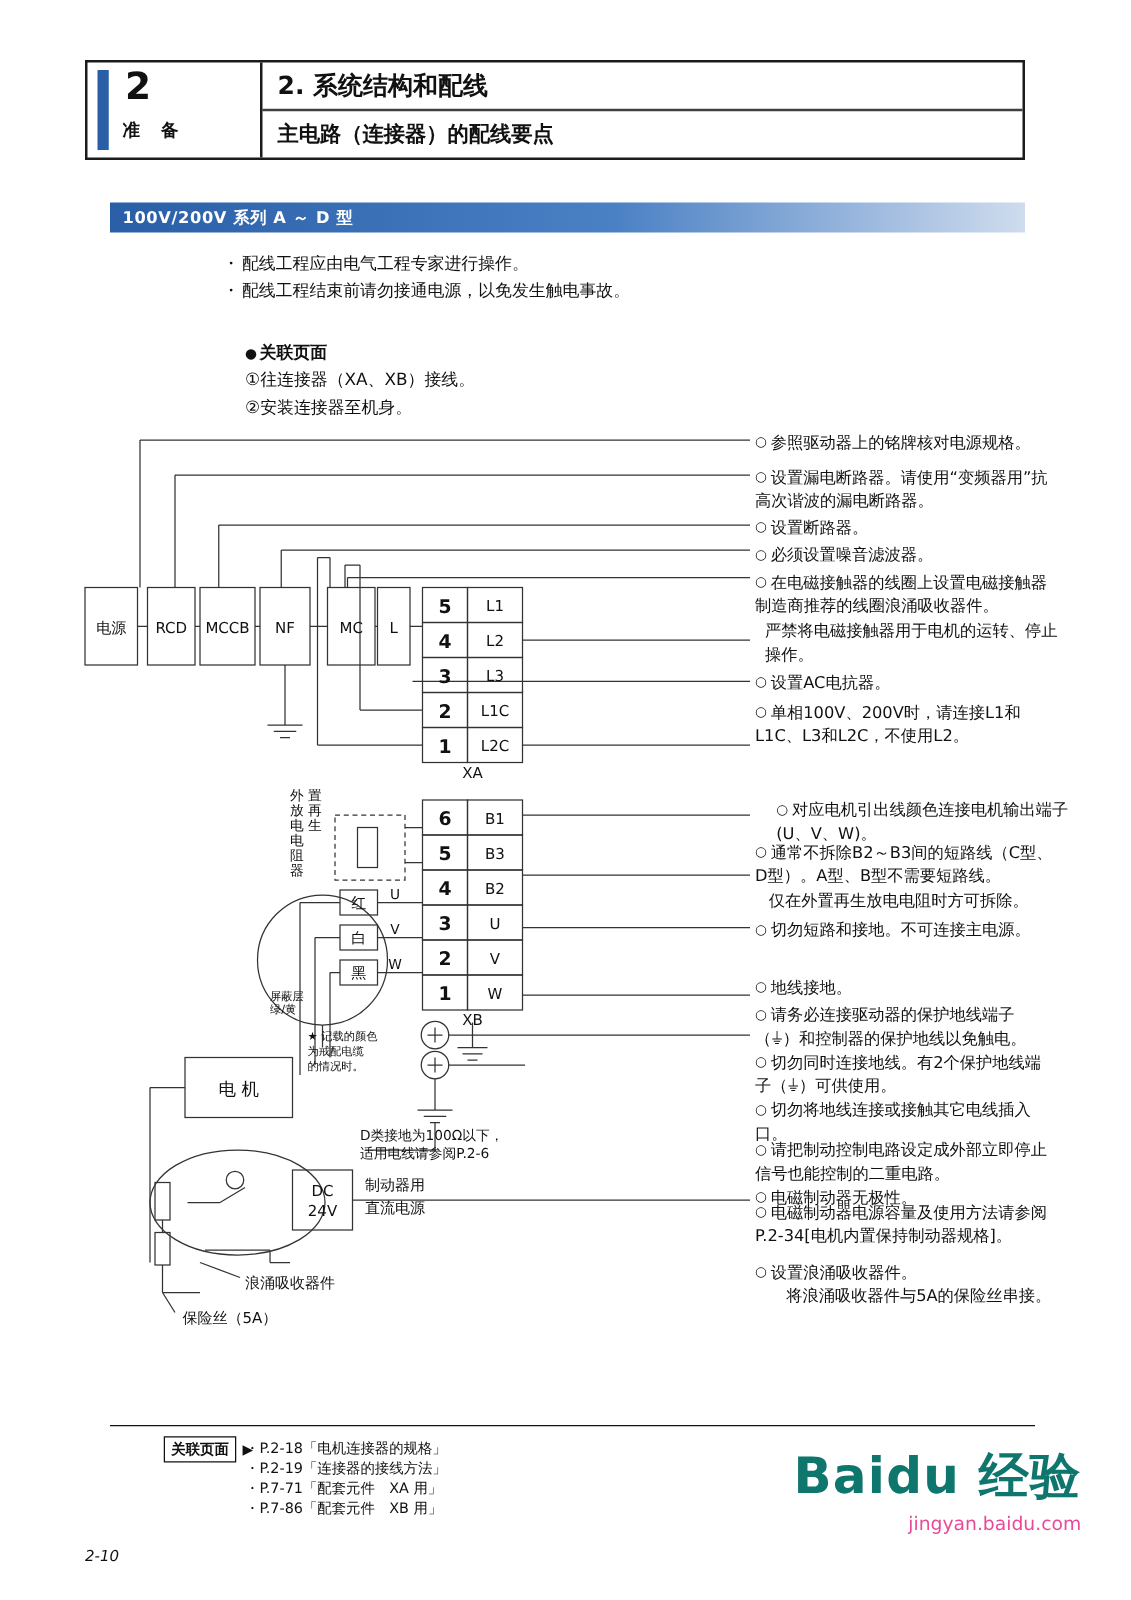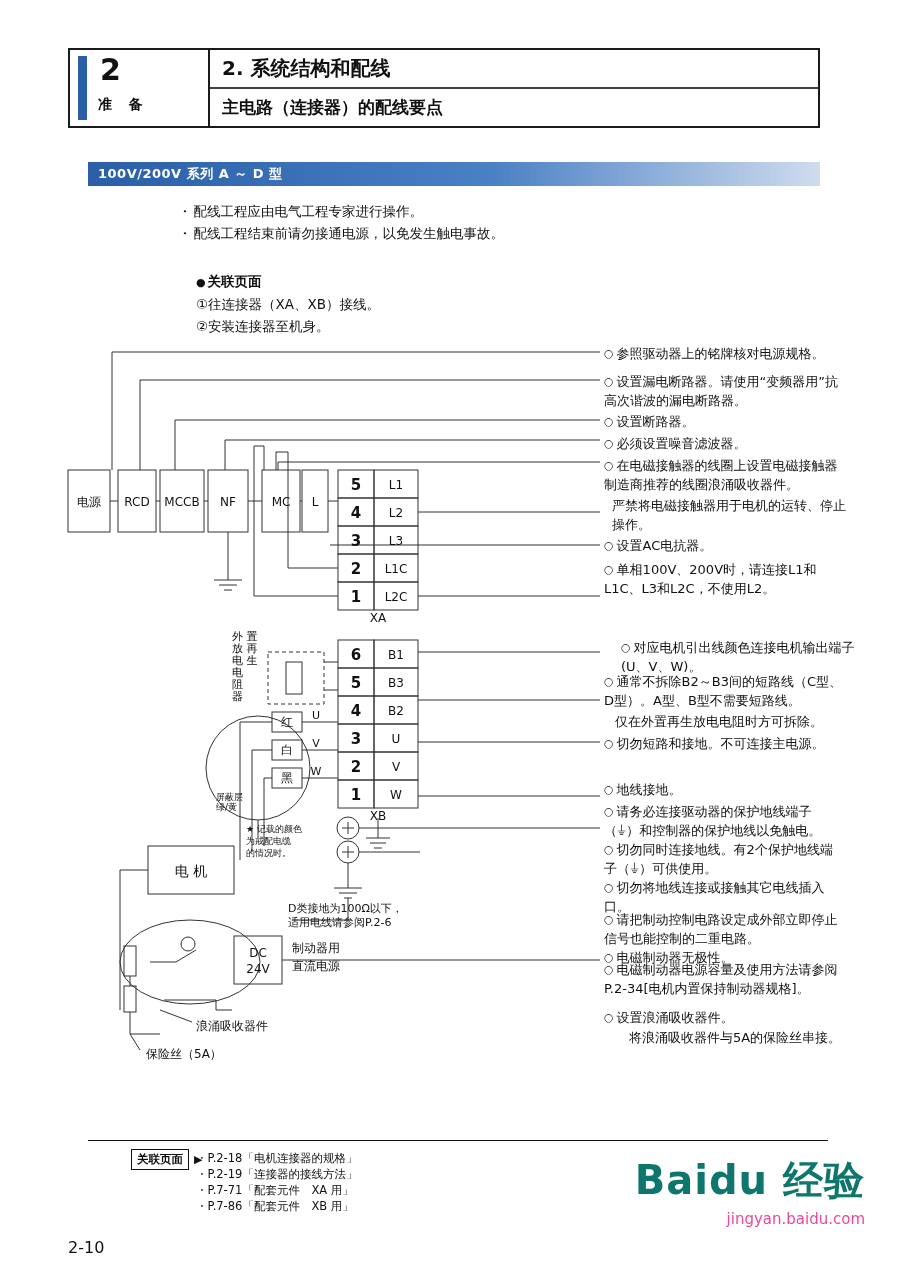--- a/index.html
+++ b/index.html
@@ -39,21 +39,21 @@
   
   .note{position:absolute;font-size:13px;line-height:19px;}
   .dot::before{content:"○";font-size:11px;margin-right:3px;vertical-align:1px;}
 
   
   .rel{position:absolute;left:88px;top:1148px;width:740px;}
   .rel-line{position:absolute;left:0;top:-8px;width:740px;height:1px;background:#111;}
   .rel-tag{display:inline-block;border:1.5px solid #111;font-size:11.5px;font-weight:bold;padding:2px 5px;margin-left:43px;}
   .rel-items{position:absolute;left:108px;top:2px;font-size:11.5px;line-height:16px;}
   .rel-items div::before{content:"・";}
-  .pgno{position:absolute;left:68px;top:1238px;font-size:16px;}
+  .pgno{position:absolute;left:68px;top:1238px;font-size:12px;font-style:italic;}
 
   
   .wm{position:absolute;right:40px;bottom:52px;text-align:right;pointer-events:none;}
   .wm-main{font-size:40px;font-weight:bold;color:#0f766e;letter-spacing:1px;}
   .wm-sub{font-size:15px;color:#ec4899;margin-top:2px;}
 </style>
 </head>
 <body>
 
 <div class="page">

